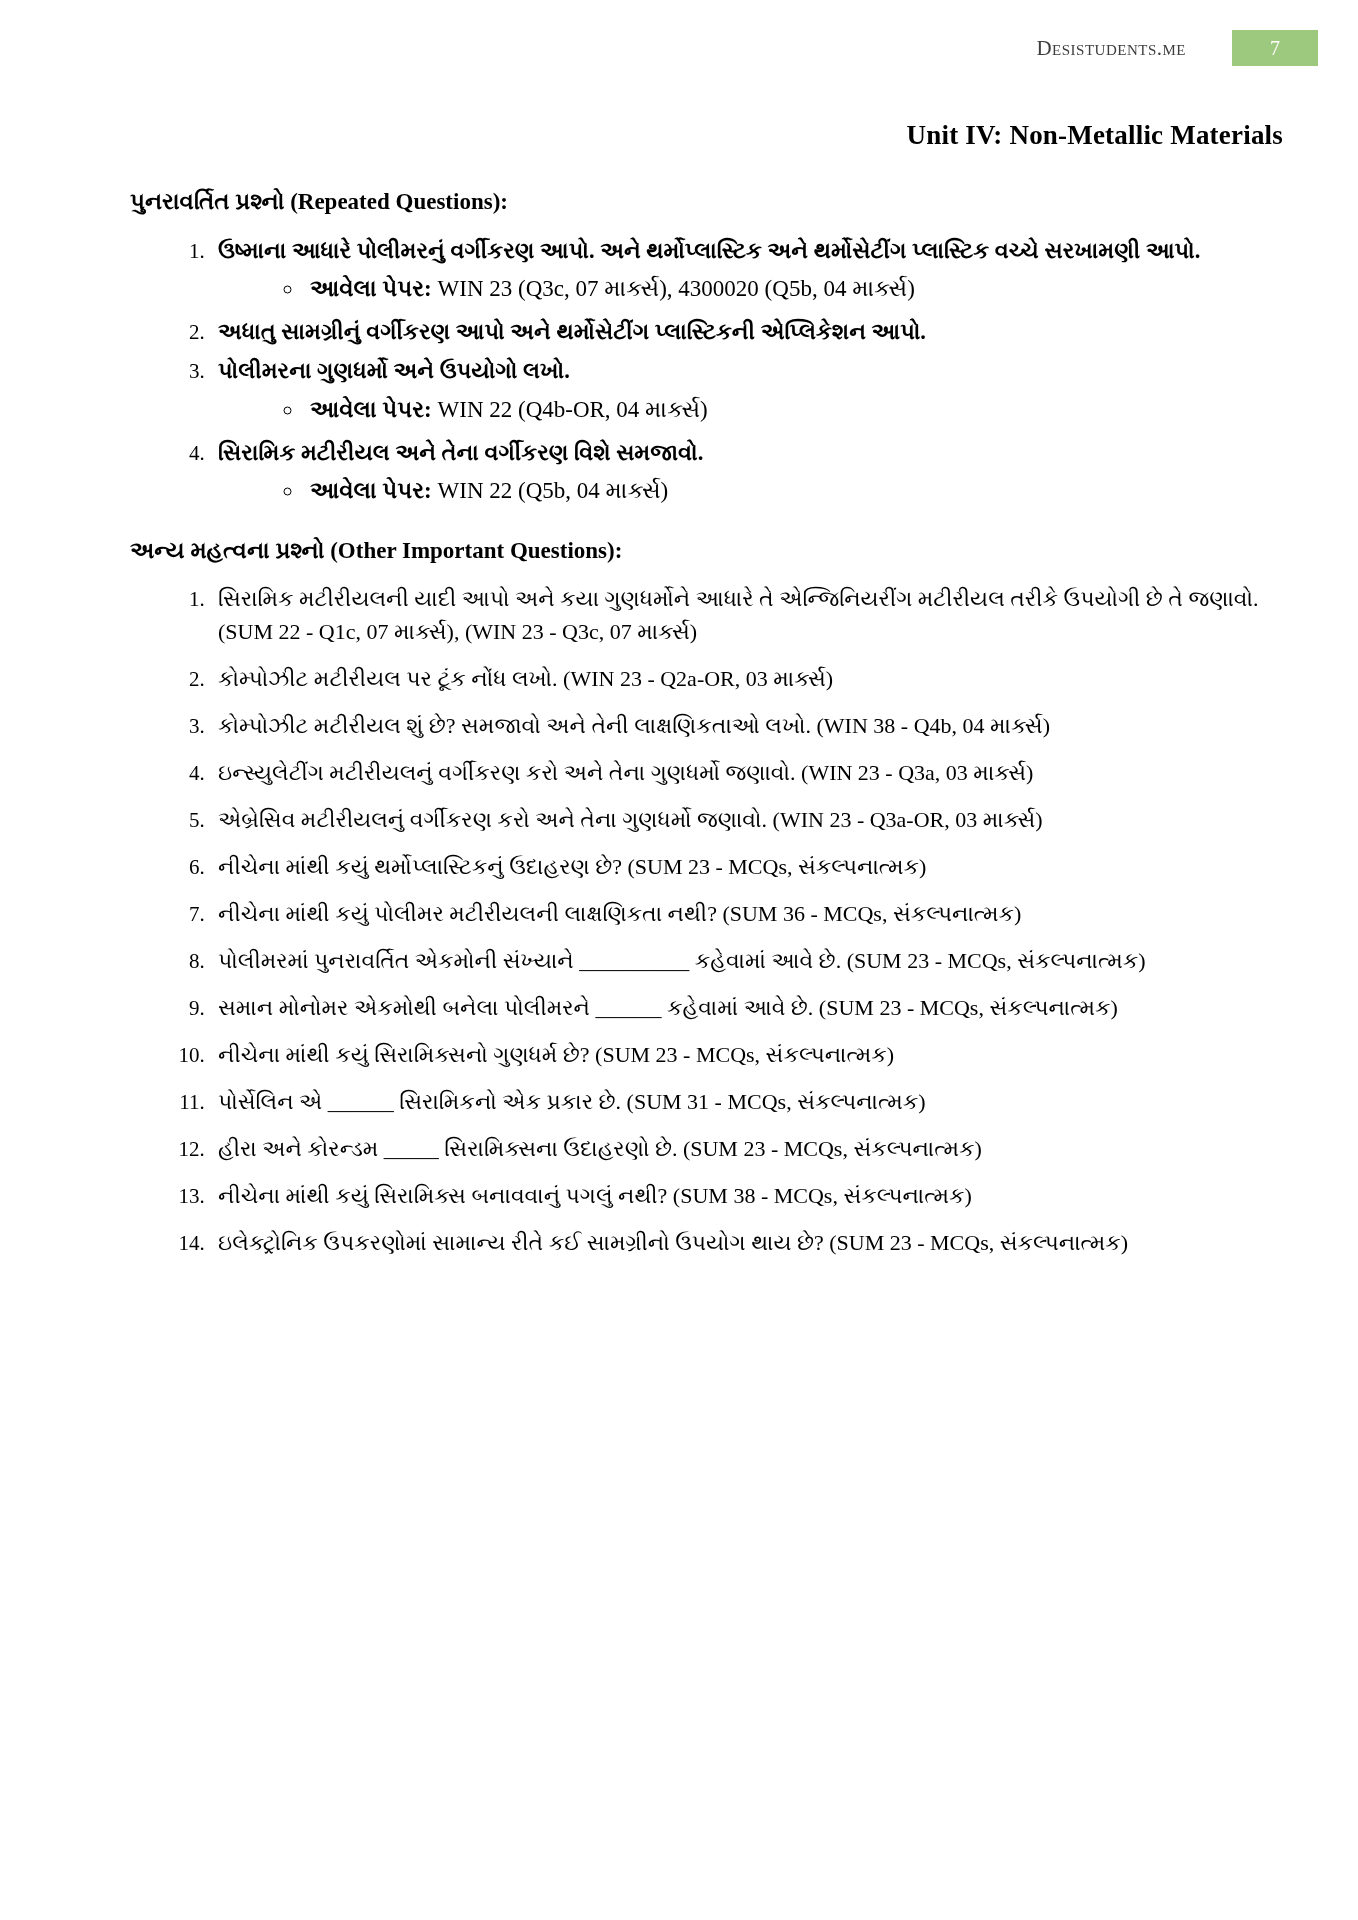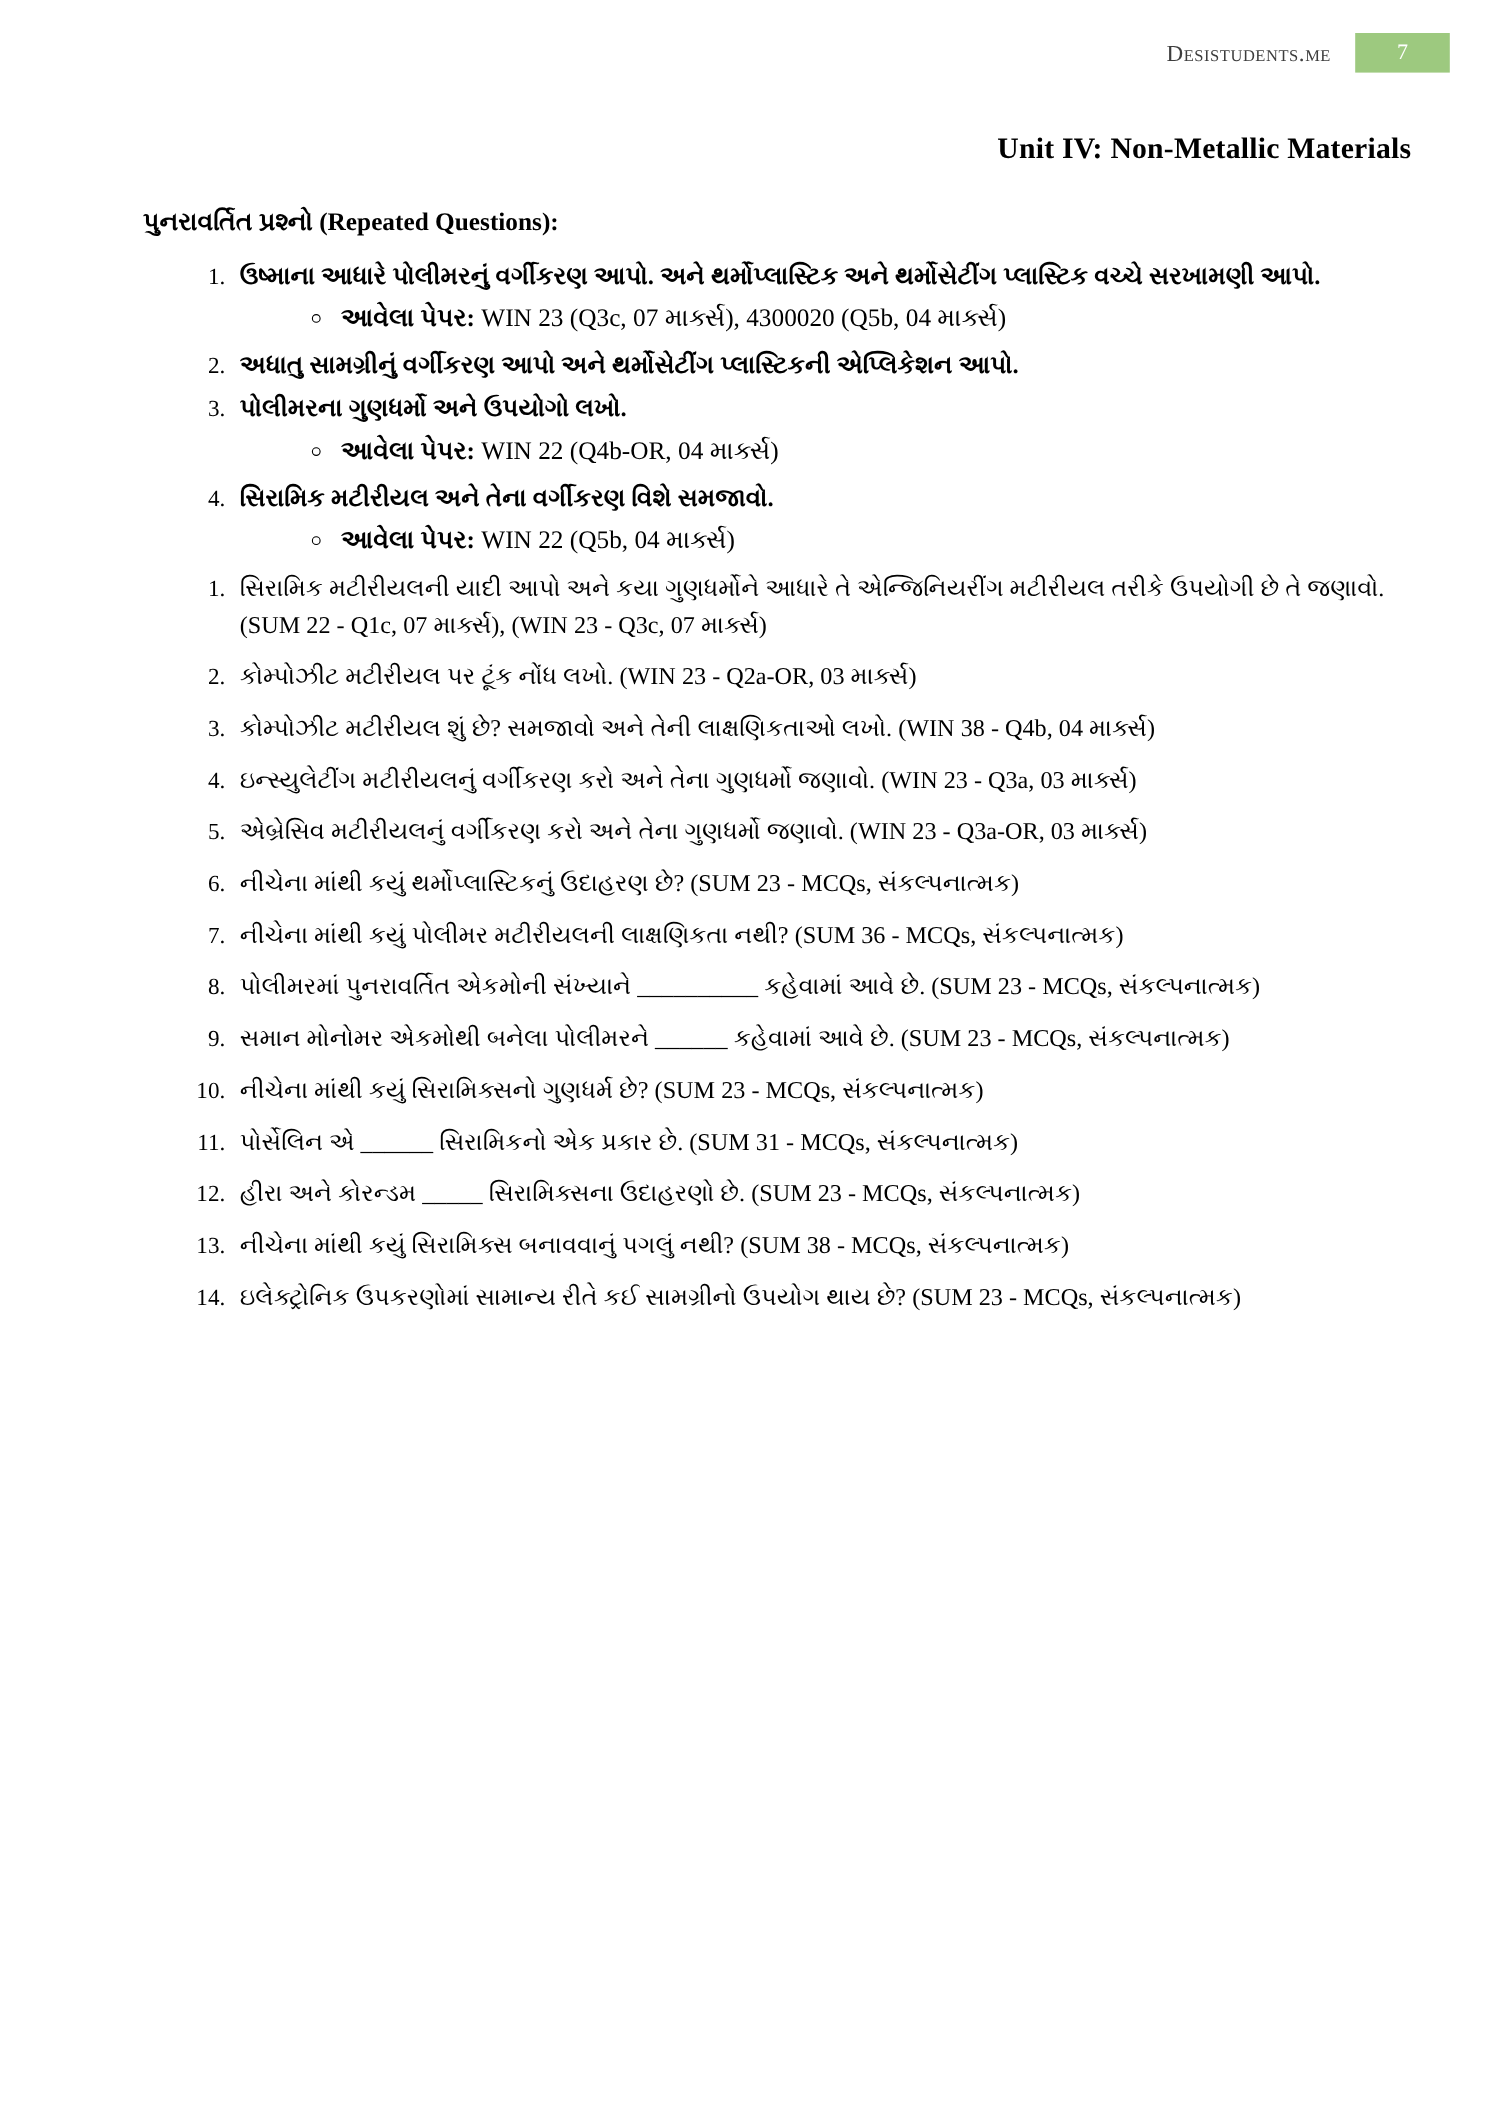--- a/index.html
+++ b/index.html
@@ -18,20 +18,21 @@
     padding: 0;
   }
   
   .header {
     display: flex;
     align-items: center;
     justify-content: flex-end;
     padding: 48px 40px 0 0;
     height: 40px;
     box-sizing: border-box;
+    gap: 24px;
   }
   .brand {
     font-family: "Liberation Serif", "DejaVu Serif", serif;
     font-variant: small-caps;
     font-size: 21px;
     letter-spacing: 0.5px;
     color: #3d3d3d;
     margin-right: 22px;
     white-space: nowrap;
   }
@@ -158,20 +159,21 @@
         <span>સિરામિક મટીરીયલ અને તેના વર્ગીકરણ વિશે સમજાવો.</span>
         <ul class="sub">
           <li>
             <span class="lbl">આવેલા પેપર:</span>
             <span>WIN 22 (Q5b, 04 માર્ક્સ)</span>
           </li>
         </ul>
       </li>
     </ol>
 
+    <div class="section-heading">અન્ય મહત્વના પ્રશ્નો (Other Important Questions):</div>
 
     <ol class="oiq">
       <li>સિરામિક મટીરીયલની યાદી આપો અને કયા ગુણધર્મોને આધારે તે એન્જિનિયરીંગ મટીરીયલ તરીકે ઉપયોગી છે તે જણાવો. (SUM 22 - Q1c, 07 માર્ક્સ), (WIN 23 - Q3c, 07 માર્ક્સ)</li>
       <li>કોમ્પોઝીટ મટીરીયલ પર ટૂંક નોંધ લખો. (WIN 23 - Q2a-OR, 03 માર્ક્સ)</li>
       <li>કોમ્પોઝીટ મટીરીયલ શું છે? સમજાવો અને તેની લાક્ષણિકતાઓ લખો. (WIN 38 - Q4b, 04 માર્ક્સ)</li>
       <li>ઇન્સ્યુલેટીંગ મટીરીયલનું વર્ગીકરણ કરો અને તેના ગુણધર્મો જણાવો. (WIN 23 - Q3a, 03 માર્ક્સ)</li>
       <li>એબ્રેસિવ મટીરીયલનું વર્ગીકરણ કરો અને તેના ગુણધર્મો જણાવો. (WIN 23 - Q3a-OR, 03 માર્ક્સ)</li>
       <li>નીચેના માંથી કયું થર્મોપ્લાસ્ટિકનું ઉદાહરણ છે? (SUM 23 - MCQs, સંકલ્પનાત્મક)</li>
       <li>નીચેના માંથી કયું પોલીમર મટીરીયલની લાક્ષણિકતા નથી? (SUM 36 - MCQs, સંકલ્પનાત્મક)</li>
       <li>પોલીમરમાં પુનરાવર્તિત એકમોની સંખ્યાને __________ કહેવામાં આવે છે. (SUM 23 - MCQs, સંકલ્પનાત્મક)</li>

